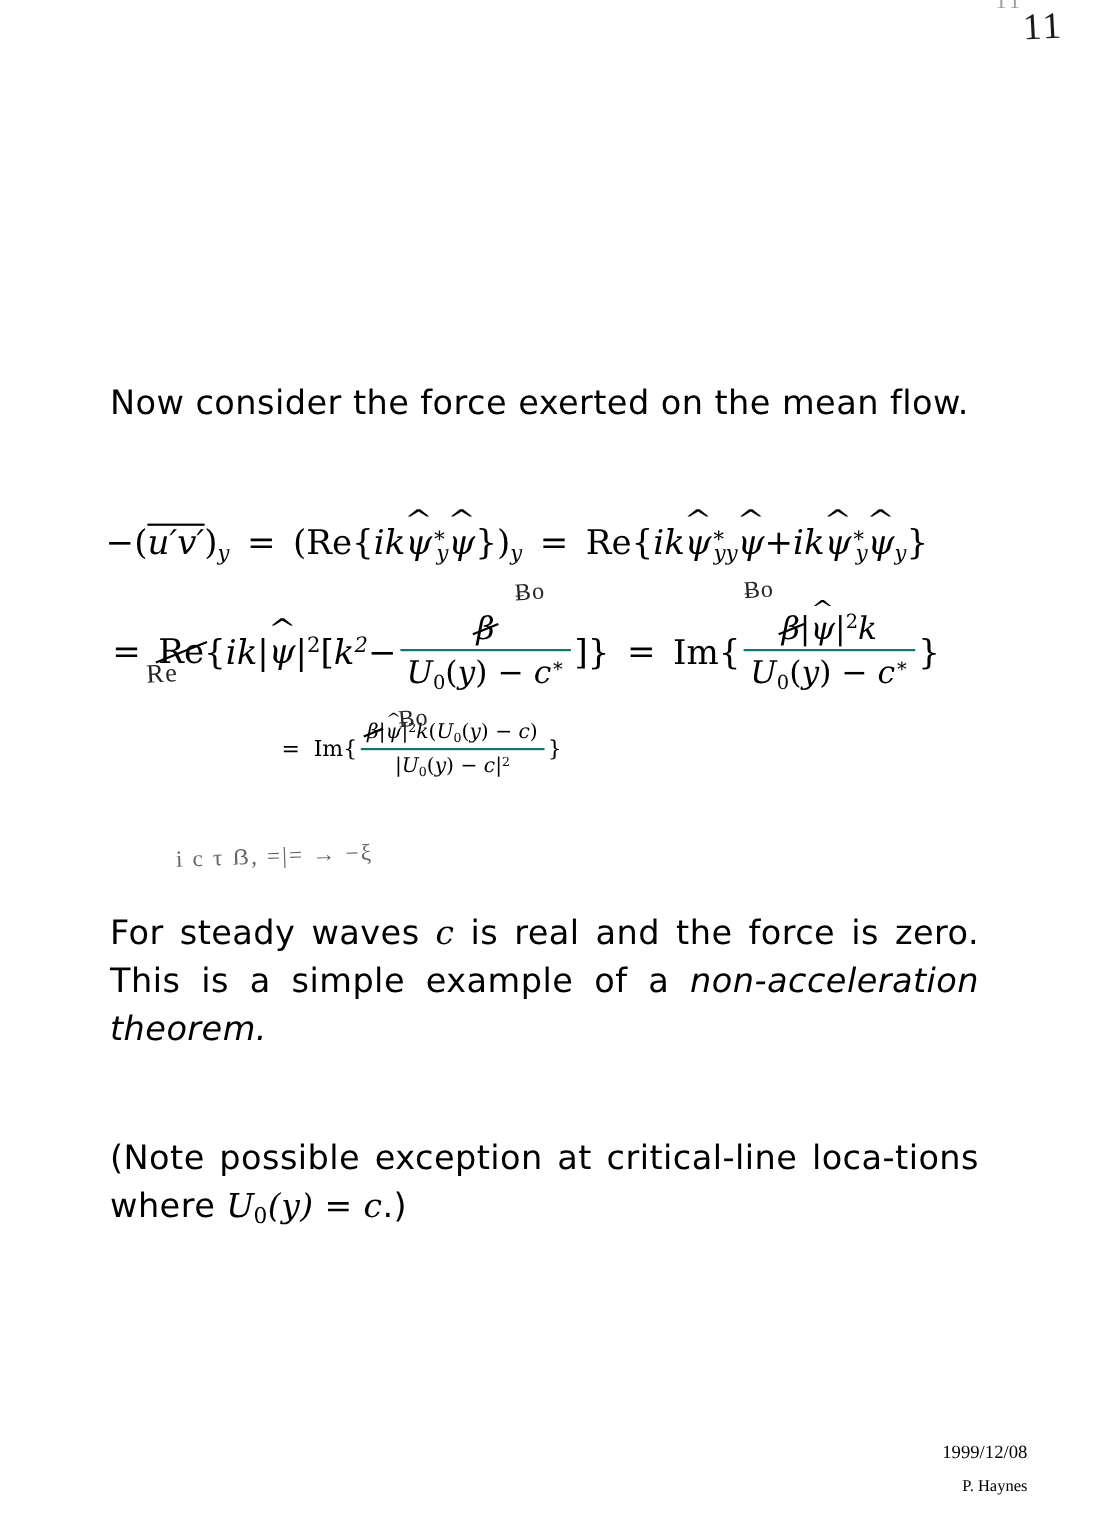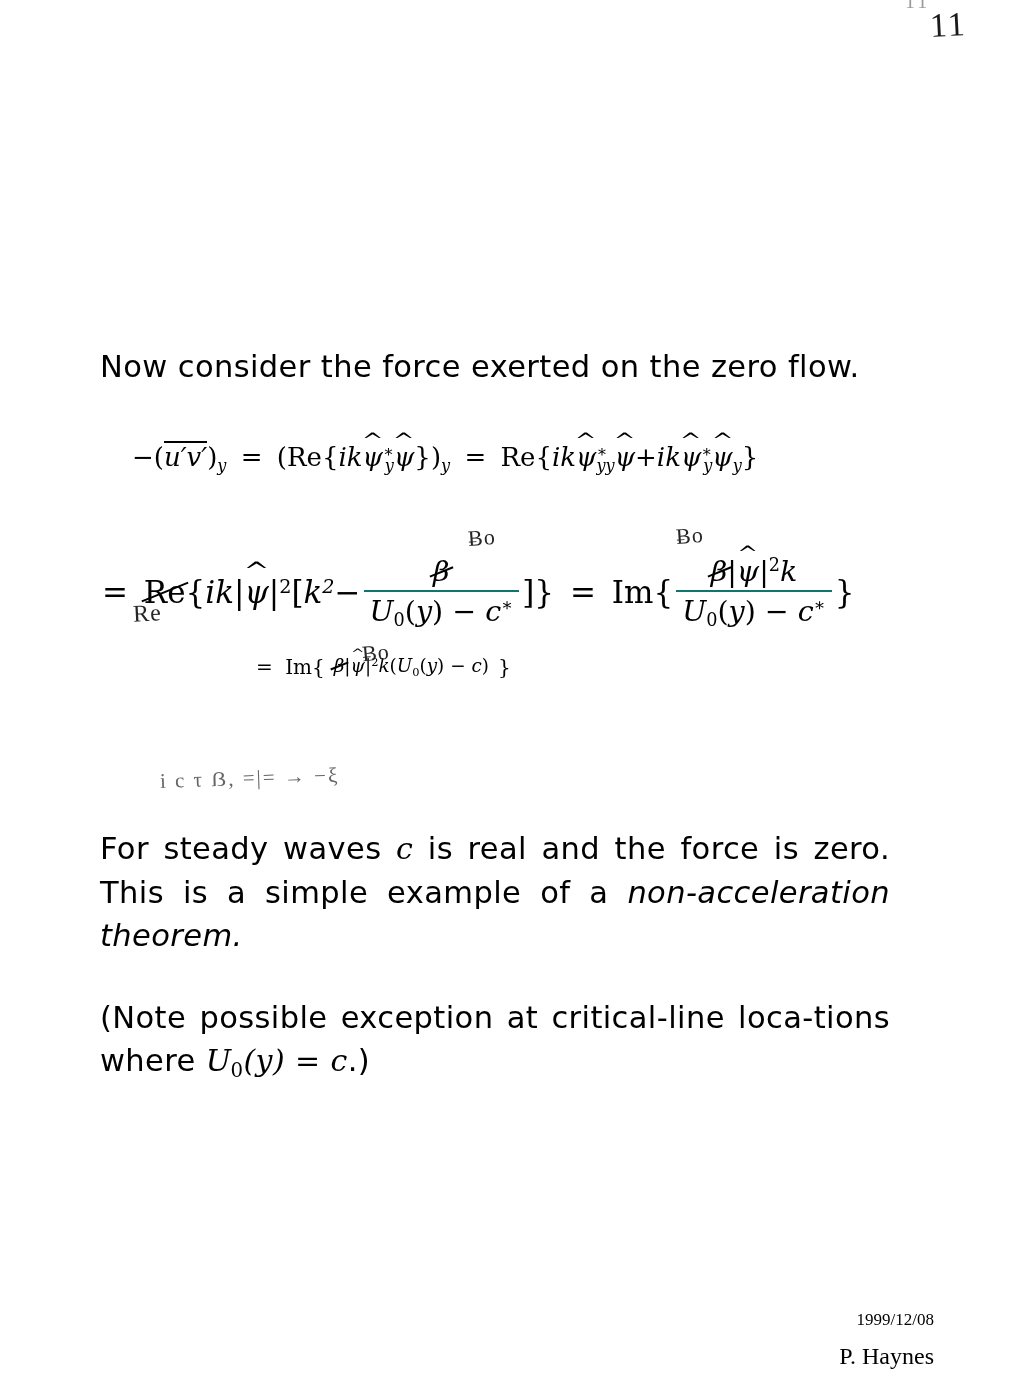--- a/index.html
+++ b/index.html
@@ -42,21 +42,21 @@
     position: absolute;
     left: 100px;
     width: 790px;
     font-size: 30.5px;
     line-height: 1.42;
     letter-spacing: 0.4px;
     color: #000;
   }
   .para-1 { top: 345px; }
   .para-2 { top: 827px; text-align: justify; }
-  .para-3 { top: 996px; text-align: justify; }
+  .para-3 { top: 1032px; text-align: justify; }
   .ital { font-style: italic; }
 
   
   .imath {
     font-family: "DejaVu Serif", serif;
     font-style: italic;
     font-size: 30px;
   }
   .imath .sub {
     font-size: 0.66em;
@@ -65,21 +65,21 @@
     margin-left: -1px;
   }
 
   
   .math {
     position: absolute;
     font-family: "DejaVu Serif", serif;
     color: #000;
     white-space: nowrap;
   }
-  .mline-1 { top: 441px; left: 96px; font-size: 26px; margin-left: 36px; }
+  .mline-1 { top: 475px; left: 96px; font-size: 31px; }
   .mline-2 { top: 545px; left: 96px; font-size: 31px; margin-top: 12px; }
   .mline-3 { top: 655px; left: 250px; font-size: 20px; }
 
   .mi { font-style: italic; }
   .mr { font-style: normal; }
   .op { margin: 0 6px; font-style: normal; }
 
   
   sub.m {
     font-size: 0.62em;
@@ -182,29 +182,29 @@
     height: 30px;
     font-family: "Liberation Serif", serif;
     font-size: 21px;
     color: #4a4a4a;
     letter-spacing: 2px;
     transform: rotate(-2deg);
     opacity: 0.85;
     white-space: nowrap;
   }
   .footer-date { top: 1310px; right: 82px; position: absolute; font-family: "Liberation Serif", serif; font-size: 17px; }
-  .footer-author { top: 1343px; right: 82px; position: absolute; font-family: "Liberation Serif", serif; font-size: 24px; }
+  .footer-author { top: 1343px; right: 82px; position: absolute; font-family: "Liberation Serif", serif; font-size: 15px; }
 </style>
 </head>
 <body>
 
 <div class="page-number-ghost">11</div>
 <div class="page-number">11</div>
 
-<div class="body-text para-1">Now consider the force exerted on the zero flow.</div>
+<div class="body-text para-1">Now consider the force exerted on the mean flow.</div>
 
 <div class="math mline-1">
   <span class="mr">−(</span><span class="obar"><span class="mi">u′v′</span></span><span class="mr">)</span><sub class="m">y</sub>
   <span class="op">=</span>
   <span class="mr">(Re{</span><span class="mi">ik</span><span class="hat">ψ</span><sup class="m">∗</sup><sub class="m" style="margin-left:-9px;">y</sub><span class="hat">ψ</span><span class="mr">})</span><sub class="m">y</sub>
   <span class="op">=</span>
   <span class="mr">Re{</span><span class="mi">ik</span><span class="hat">ψ</span><sup class="m">∗</sup><sub class="m" style="margin-left:-11px;">yy</sub><span class="hat">ψ</span><span class="mr">+</span><span class="mi">ik</span><span class="hat">ψ</span><sup class="m">∗</sup><sub class="m" style="margin-left:-9px;">y</sub><span class="hat">ψ</span><sub class="m">y</sub><span class="mr">}</span>
 </div>
 
 <div class="math mline-2">
@@ -217,20 +217,21 @@
   <span class="mr">Im{</span><span class="frac">
     <span class="num"><span class="struck">β</span><span class="mr">|</span><span class="hat small">ψ</span><span class="mr">|</span><sup class="m">2</sup><span class="mi">k</span></span>
     <span class="den"><span class="mi">U</span><sub class="m" style="font-style:normal;">0</sub><span class="mr">(</span><span class="mi">y</span><span class="mr">) − </span><span class="mi">c</span><sup class="m">∗</sup></span>
   </span><span class="mr">}</span>
 </div>
 
 <div class="math mline-3">
   <span class="op">=</span>
   <span class="mr">Im{</span><span class="frac">
     <span class="num"><span class="struck">β</span><span class="mr">|</span><span class="hat small">ψ</span><span class="mr">|</span><sup class="m">2</sup><span class="mi">k</span><span class="mr">(</span><span class="mi">U</span><sub class="m" style="font-style:normal;">0</sub><span class="mr">(</span><span class="mi">y</span><span class="mr">) − </span><span class="mi">c</span><span class="mr">)</span></span>
+    <span class="den"><span class="mr">|</span><span class="mi">U</span><sub class="m" style="font-style:normal;">0</sub><span class="mr">(</span><span class="mi">y</span><span class="mr">) − </span><span class="mi">c</span><span class="mr">|</span><sup class="m">2</sup></span>
   </span><span class="mr">}</span>
 </div>
 
 <div class="annot annot-a">Ƀo</div>
 <div class="annot annot-b">Ƀo</div>
 <div class="annot annot-c">Re</div>
 <div class="annot annot-d">Ƀo</div>
 <div class="annot-scribble">i c τ  ẞ,  =|= →  −ξ</div>
 
 <div class="body-text para-2">

